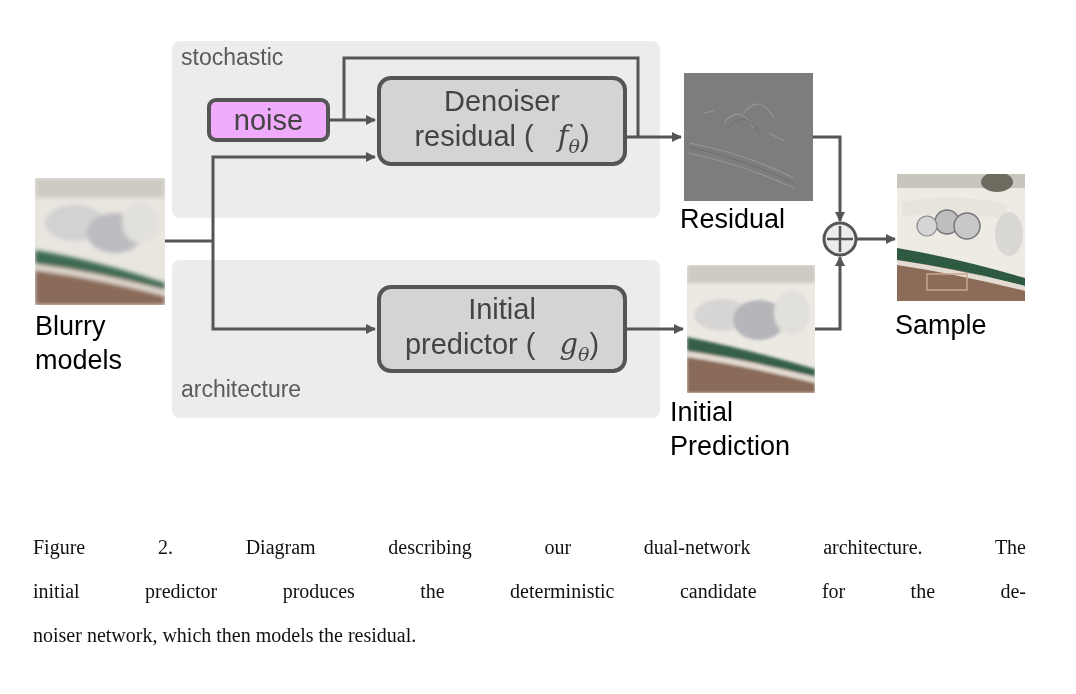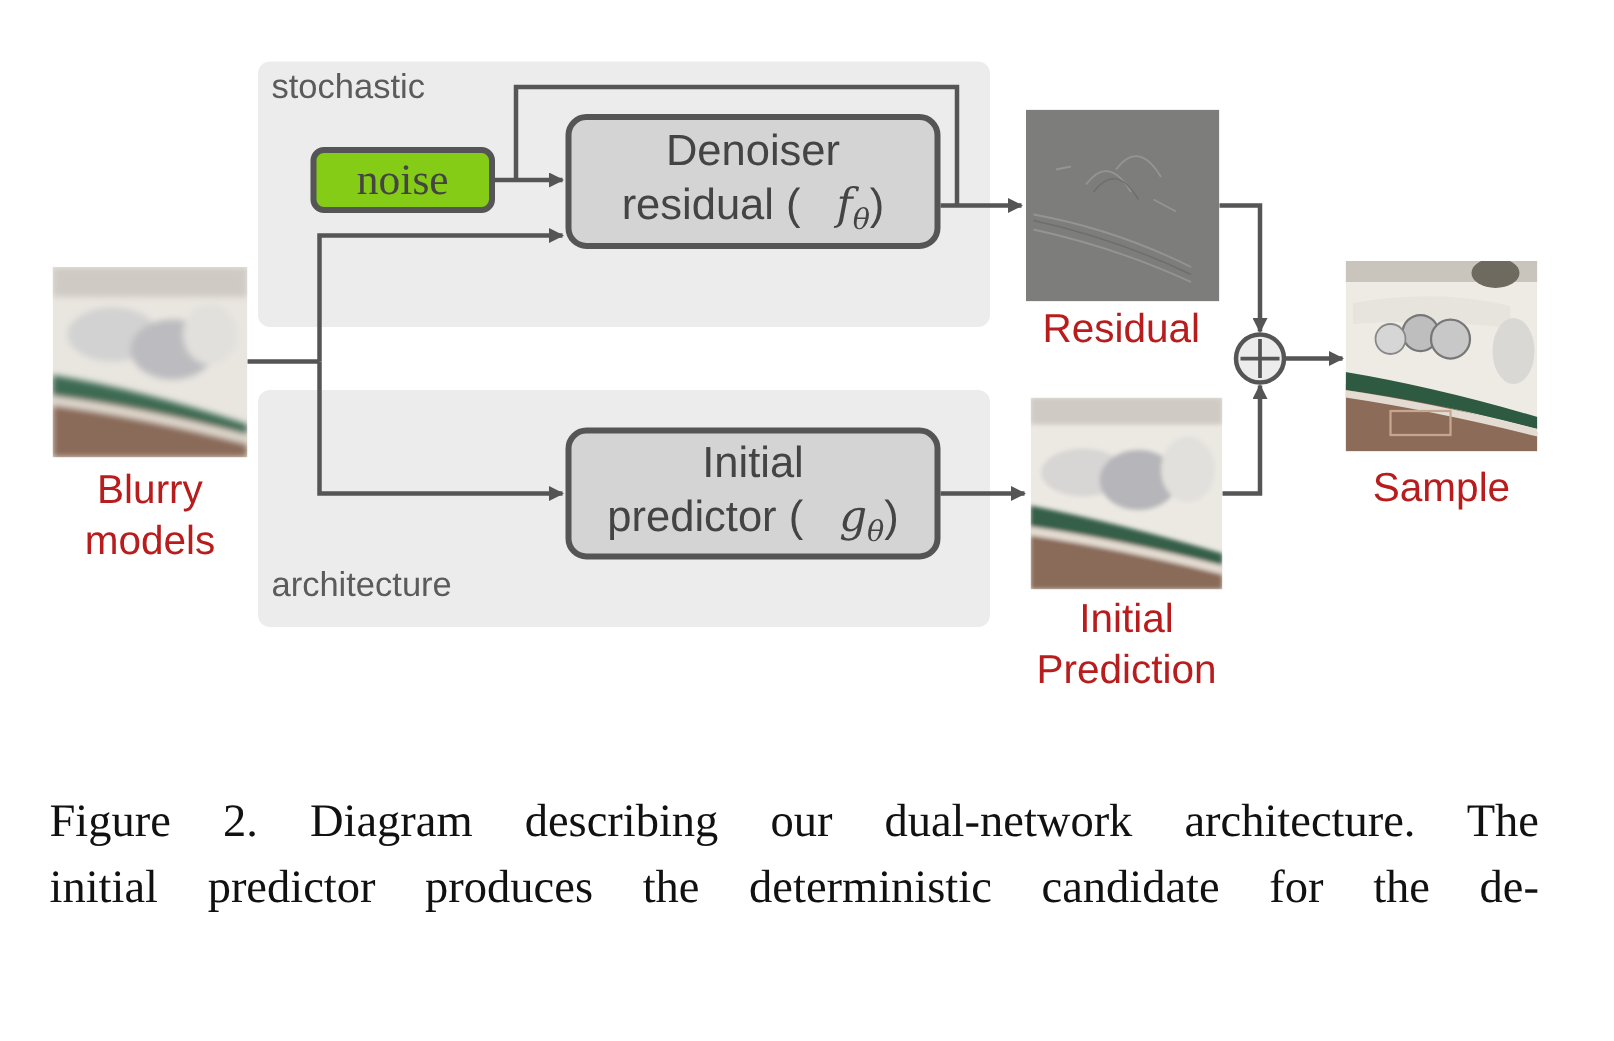--- a/index.html
+++ b/index.html
@@ -4,27 +4,27 @@
 <style>
   html, body { margin: 0; padding: 0; background: #ffffff; }
   body { width: 1076px; height: 694px; position: relative; overflow: hidden; }
   .abs { position: absolute; }
   .panel { background: #ececec; border-radius: 8px; }
   .panel-label { font-family: "Liberation Sans", sans-serif; font-size: 23px; color: #5b5b5b; }
   .box { border: 4px solid #555555; border-radius: 14px; box-sizing: border-box;
          display: flex; flex-direction: column; align-items: center; justify-content: center;
          font-family: "Liberation Sans", sans-serif; font-size: 29px; color: #444444; line-height: 1.2; }
   .box.net { background: #d4d4d4; }
-  .box.noise { background: #84cc16; border-radius: 9px; font-family: Liberation Serif, serif; }
+  .box.noise { background: #f0abfc; border-radius: 9px; }
   .math { font-family: "DejaVu Serif", serif; font-style: italic; margin-left: 24px; }
   .math sub { font-size: 19px; }
-  .cap-label { font-family: "Liberation Sans", sans-serif; font-size: 27px; color: #b91c1c;
-               text-align: center; line-height: 1.25; }
+  .cap-label { font-family: "Liberation Sans", sans-serif; font-size: 27px; color: #000000;
+               line-height: 1.25; }
   .thumb { overflow: hidden; }
-  .figure-caption { font-family: "Liberation Serif", serif; font-size: 31px; color: #111111;
+  .figure-caption { font-family: "Liberation Serif", serif; font-size: 20px; color: #111111;
                     line-height: 44px; text-align: justify; }
   svg.wires { position: absolute; left: 0; top: 0; }
 </style>
 </head>
 <body>
 
 <div class="abs panel" style="left:172px;top:41px;width:488px;height:177px;"></div>
 <div class="abs panel" style="left:172px;top:260px;width:488px;height:158px;"></div>
 
 <div class="abs panel-label" style="left:181px;top:44px;">stochastic</div>
@@ -158,13 +158,14 @@
     <path d="M0,74 Q60,84 128,104 L128,112 Q60,94 0,86 Z" fill="#2f5a42"></path>
     <path d="M0,86 Q60,95 128,112 L128,117 Q60,100 0,91 Z" fill="#e4dcd2"></path>
     <rect x="30" y="100" width="40" height="16" fill="none" stroke="#c7a690" stroke-width="1.5"></rect>
   </svg>
 </div>
 <div class="abs cap-label" style="left:895px;top:309px;width:132px;">Sample</div>
 
 <div class="abs figure-caption" style="left:33px;top:525px;width:993px;">
   <div style="text-align-last:justify;">Figure 2. Diagram describing our dual-network architecture. The</div>
   <div style="text-align-last:justify;">initial predictor produces the deterministic candidate for the de-</div>
+  <div>noiser network, which then models the residual.</div>
 </div>
 
 </body></html>

